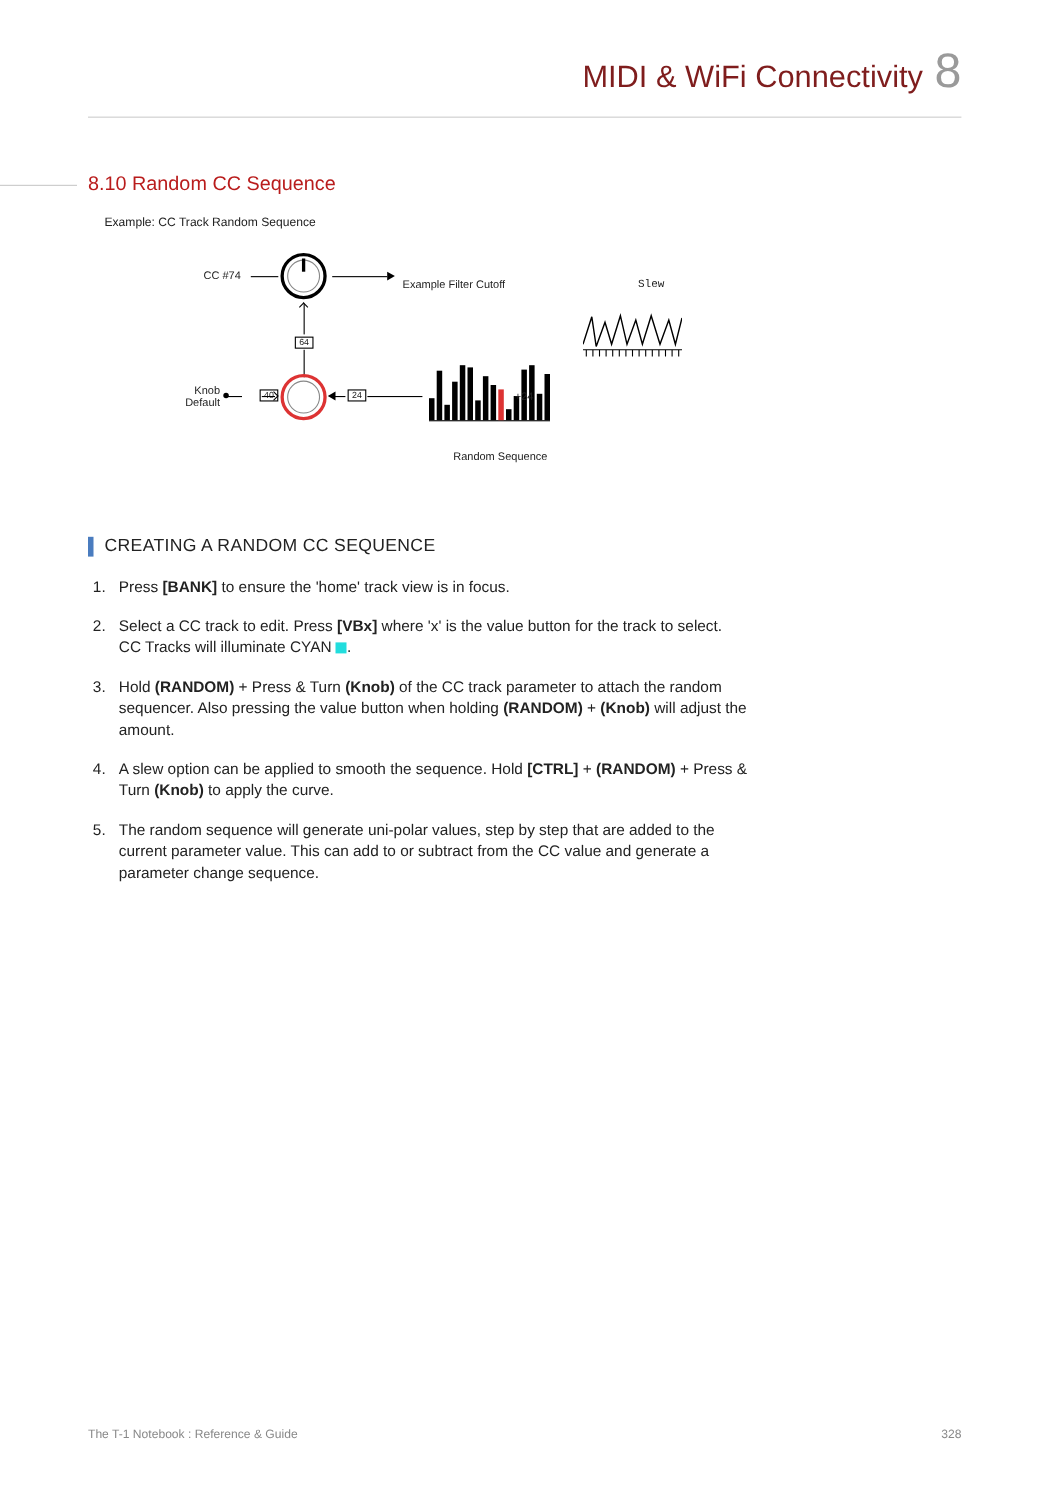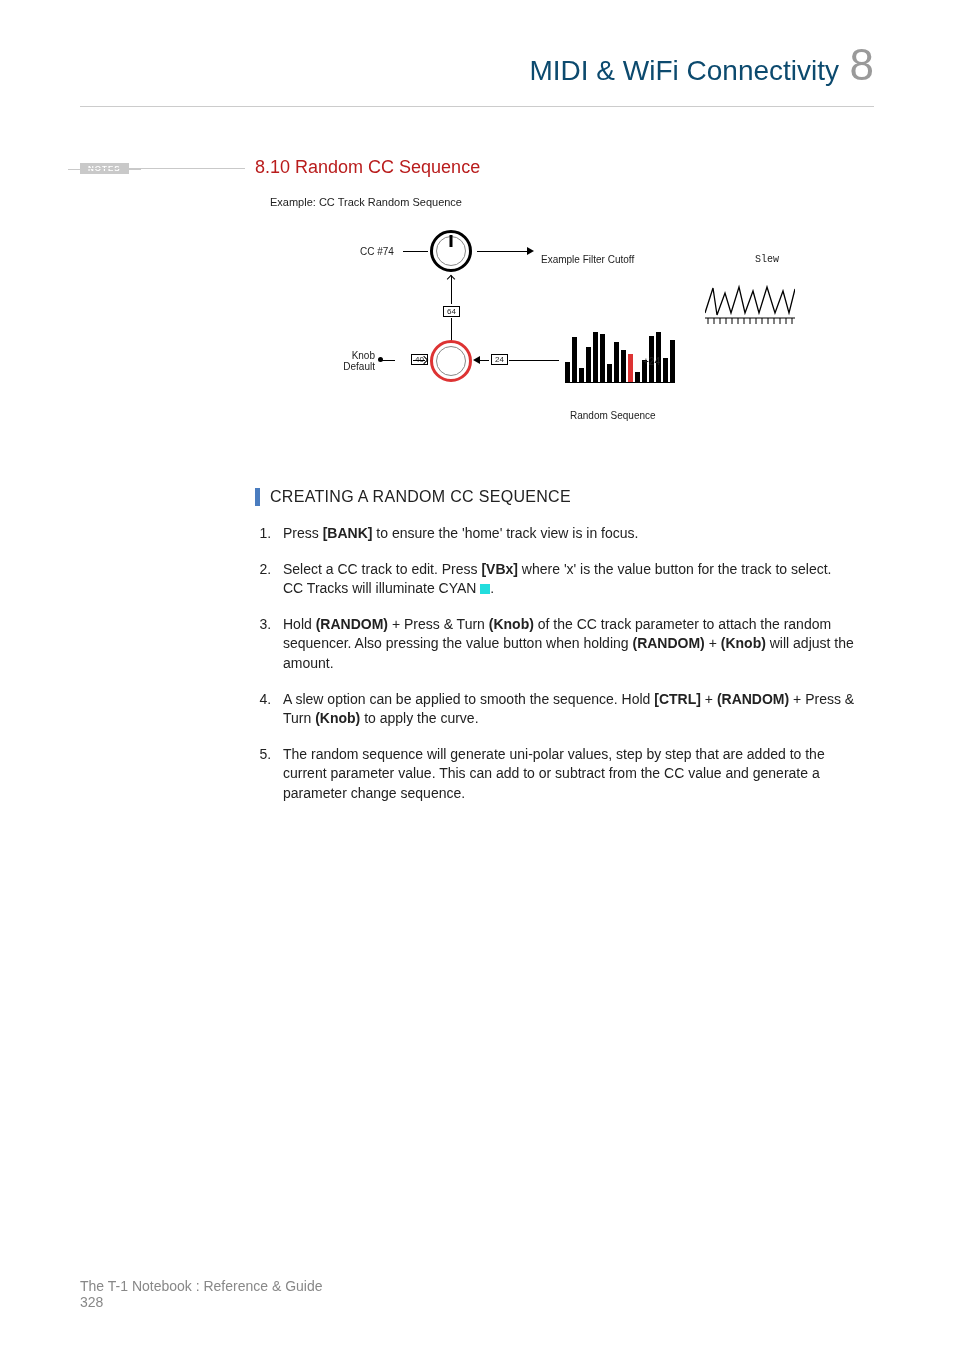--- a/index.html
+++ b/index.html
@@ -10,21 +10,21 @@
     background: #fff;
     color: #222;
     position: relative;
   }
   .header-area {
     padding: 40px 80px 10px 80px;
     text-align: right;
   }
   .chapter-title {
     font-size: 28px;
-    color: #0c4a6e;
+    color: #7f1d1d;
     font-weight: 400;
     display: inline-block;
     vertical-align: baseline;
   }
   .chapter-number {
     font-size: 44px;
     color: #9a9a9a;
     font-weight: 400;
     display: inline-block;
     vertical-align: baseline;
@@ -131,25 +131,24 @@
     width: 10px;
     height: 10px;
     background: #2dd;
     vertical-align: -1px;
   }
   .footer {
     position: absolute;
     bottom: 40px;
     left: 80px;
     right: 80px;
-    font-size: 14px;
+    font-size: 11px;
     color: #888;
     display: flex;
     justify-content: space-between;
-    flex-direction: column;
   }
   .knob {
     position: absolute;
     width: 42px;
     height: 42px;
     border: 3px solid #000;
     border-radius: 50%;
   }
   .knob-red {
     position: absolute;
@@ -237,23 +236,20 @@
 </head>
 <body>
 
 <div class="header-area">
   <span class="chapter-title">MIDI &amp; WiFi Connectivity</span>
   <span class="chapter-number">8</span>
 </div>
 <hr class="hr-top">
 
 <div class="page">
-  <div class="sidebar">
-    <span class="notes-tag">NOTES</span>
-  </div>
 
   <div class="main">
     <h2 class="section-heading">
       <span class="section-heading-line"></span>
       <span>8.10 Random CC Sequence</span>
     </h2>
 
 
     <div class="example-label">Example: CC Track Random Sequence</div>
 
@@ -338,21 +334,21 @@
         <div class="bar red" style="height:28px;"></div>
         <div class="bar" style="height:10px;"></div>
         <div class="bar" style="height:22px;"></div>
         <div class="bar" style="height:46px;"></div>
         <div class="bar" style="height:50px;"></div>
         <div class="bar" style="height:24px;"></div>
         <div class="bar" style="height:42px;"></div>
       </div>
       <span class="diag-text" style="left:388px; top:128px;">+24</span>
 
-      <span class="diag-text" style="left:315px; top:182px;">Random Sequence</span>
+      <span class="diag-text" style="left:332px; top:182px;">Random Sequence</span>
     </div>
 
 
     <div class="sub-heading-bar">
       <div class="blue-bar"></div>
       <span class="sub-heading">CREATING A RANDOM CC SEQUENCE</span>
     </div>
 
     <ol>
       <li>

